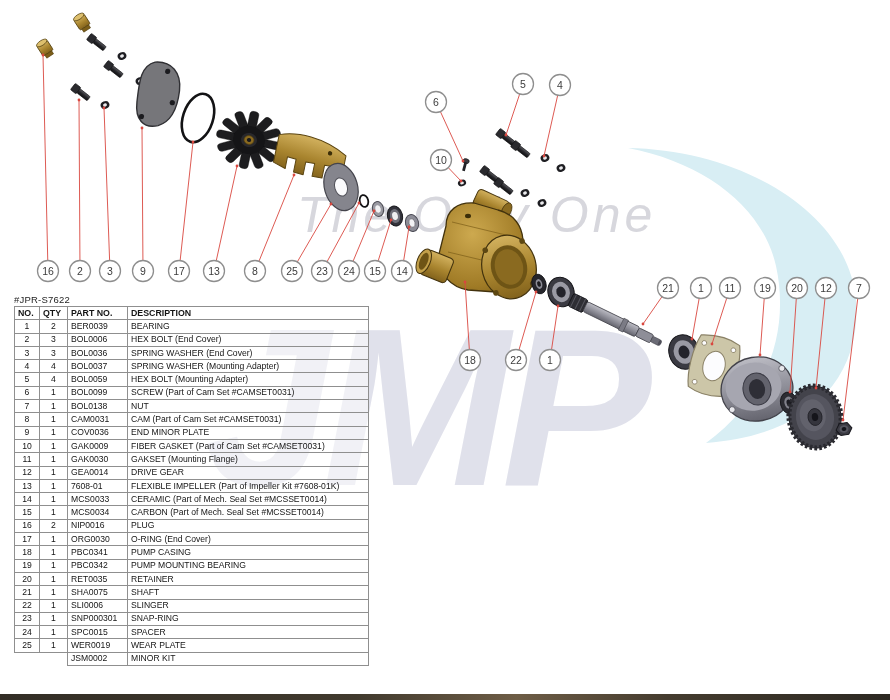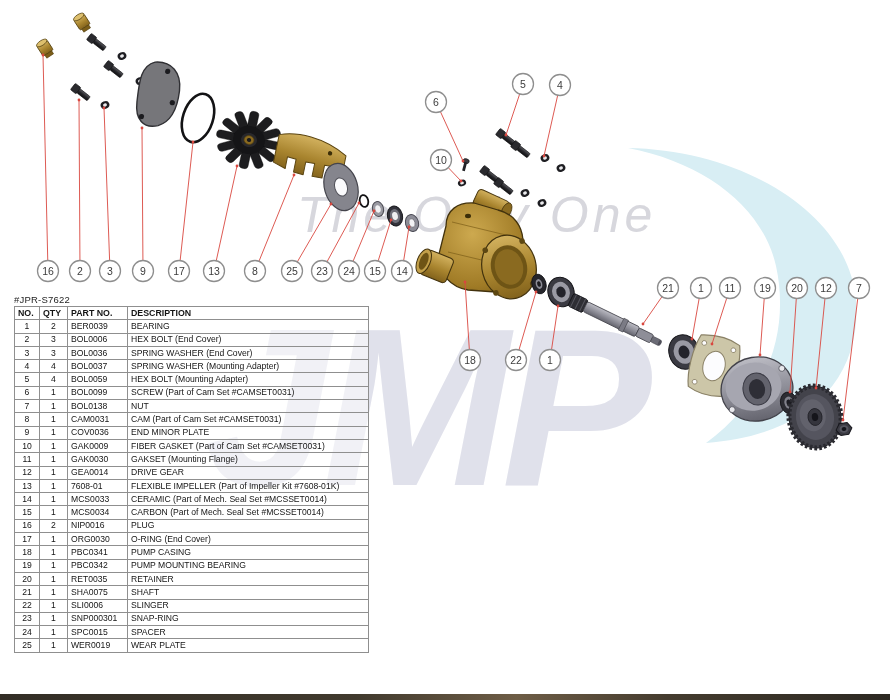--- a/index.html
+++ b/index.html
@@ -616,17 +616,23 @@
             <td class="c">1</td>
             <td>SPC0015</td>
             <td>SPACER</td>
           </tr>
           <tr>
             <td class="c">25</td>
             <td class="c">1</td>
             <td>WER0019</td>
             <td>WEAR PLATE</td>
           </tr>
+          <tr>
+            <td class="c blank"></td>
+            <td class="c blank"></td>
+            <td>JSM0002</td>
+            <td>MINOR KIT</td>
+          </tr>
         </tbody>
   </table>
 </div>
 
 </div>
 
 </body></html>

